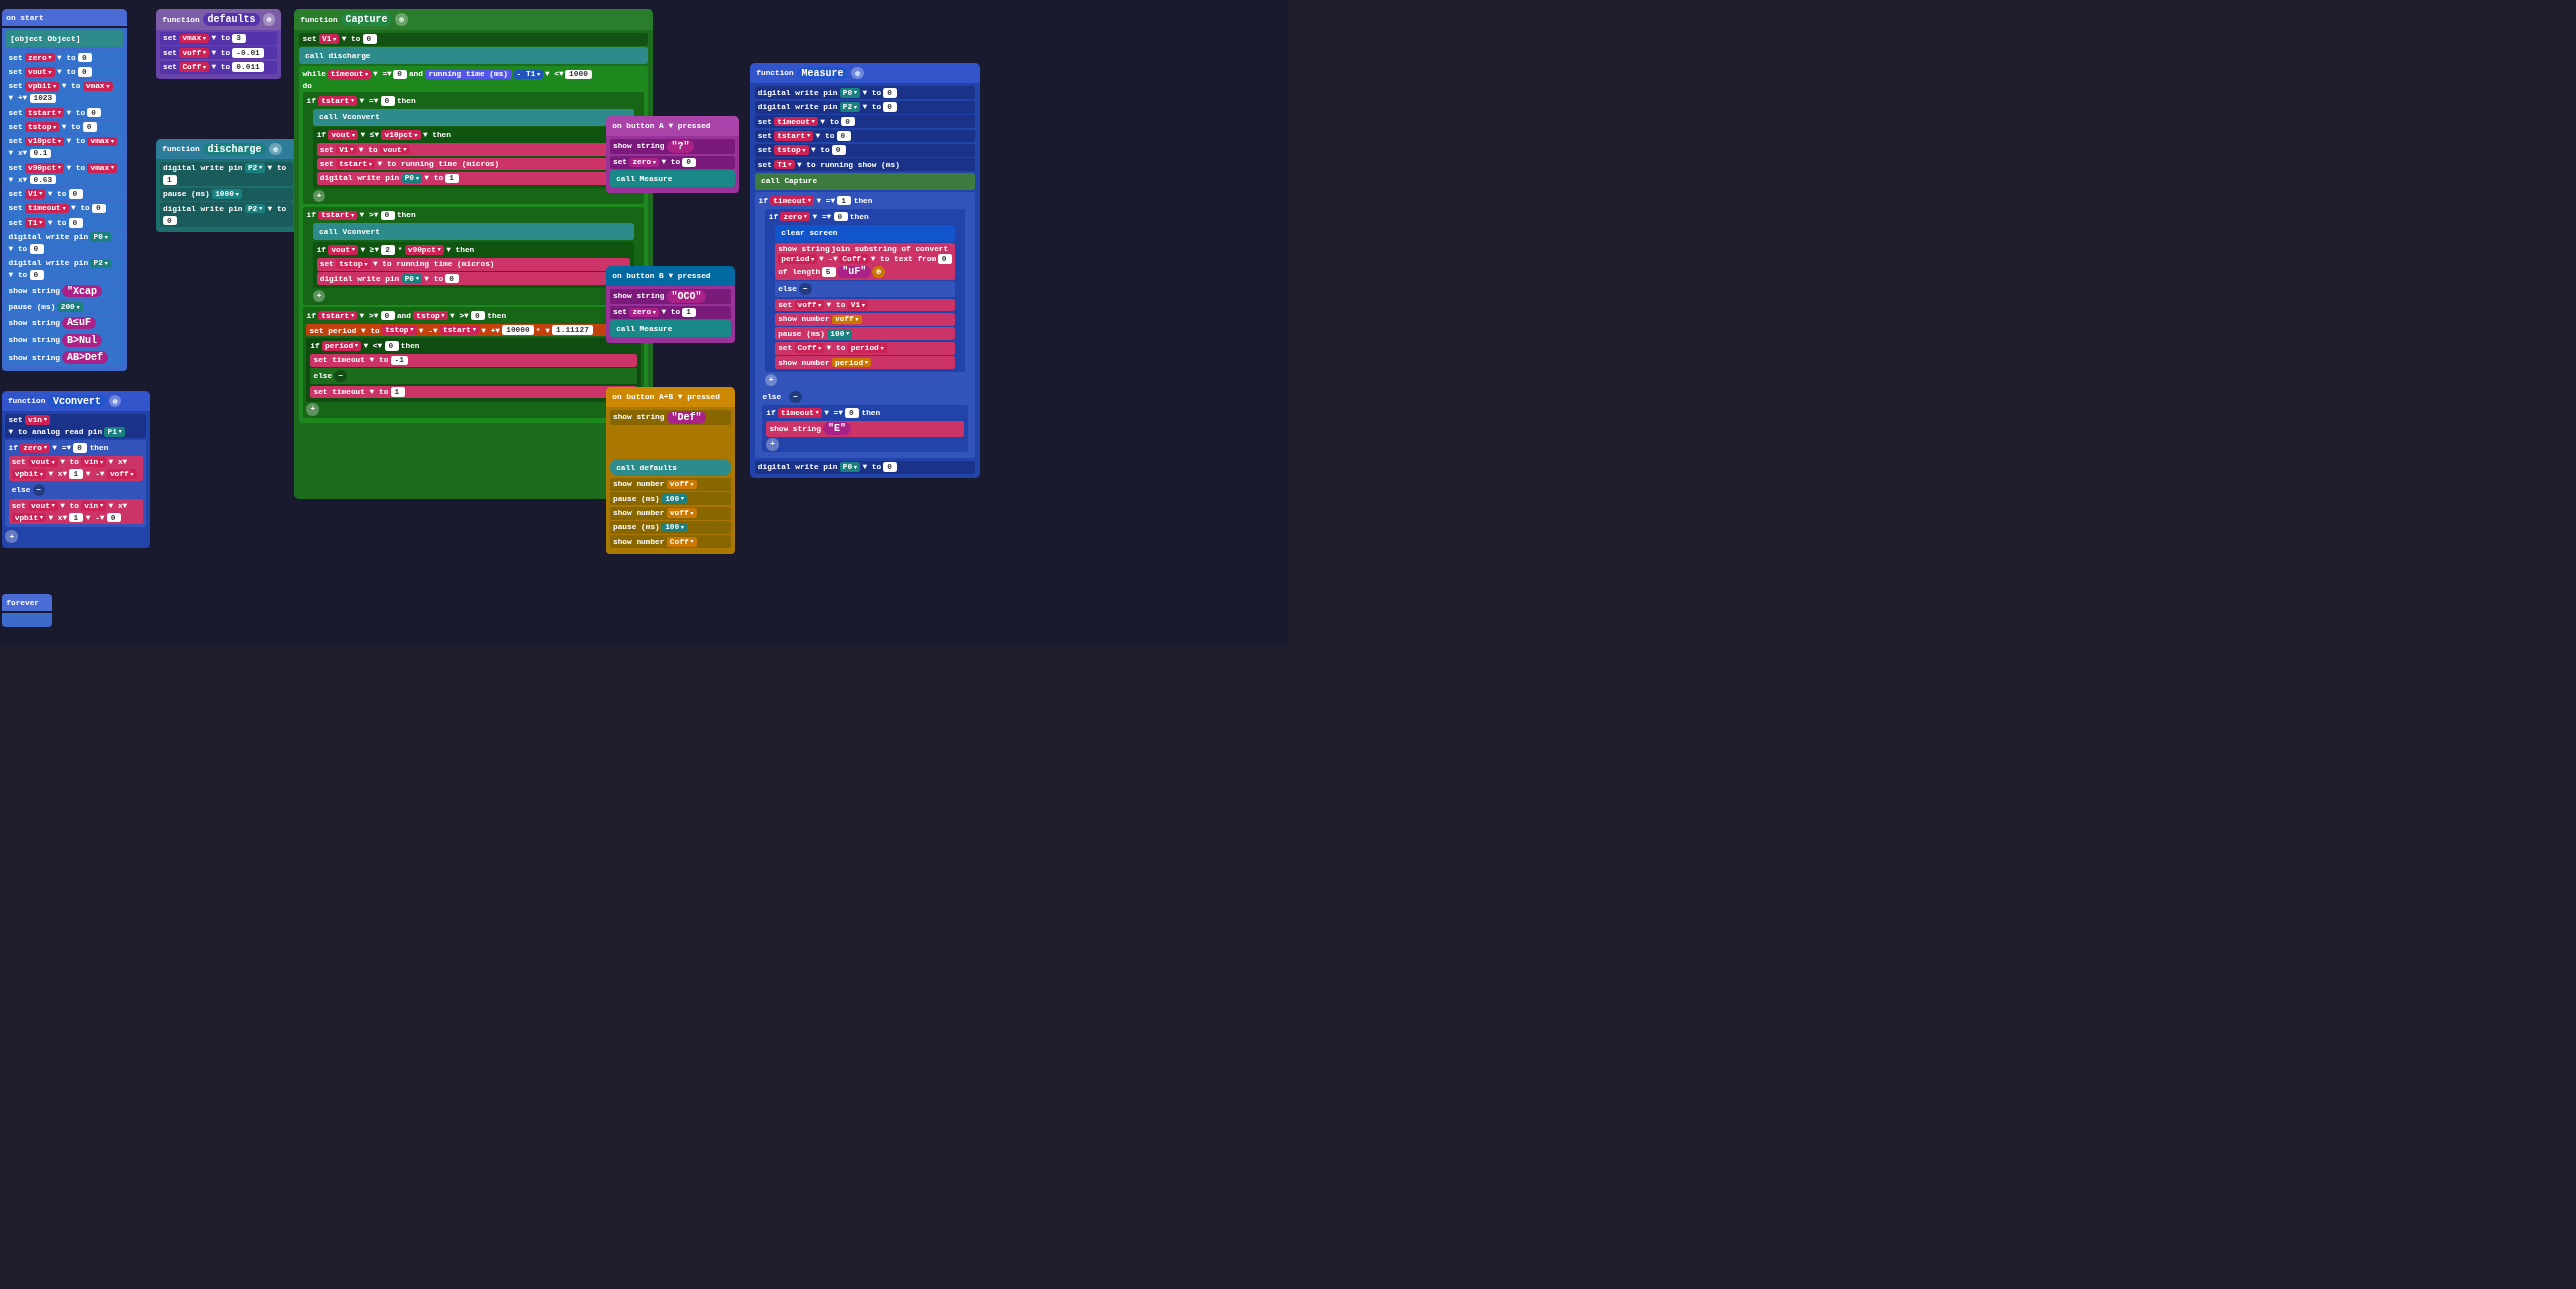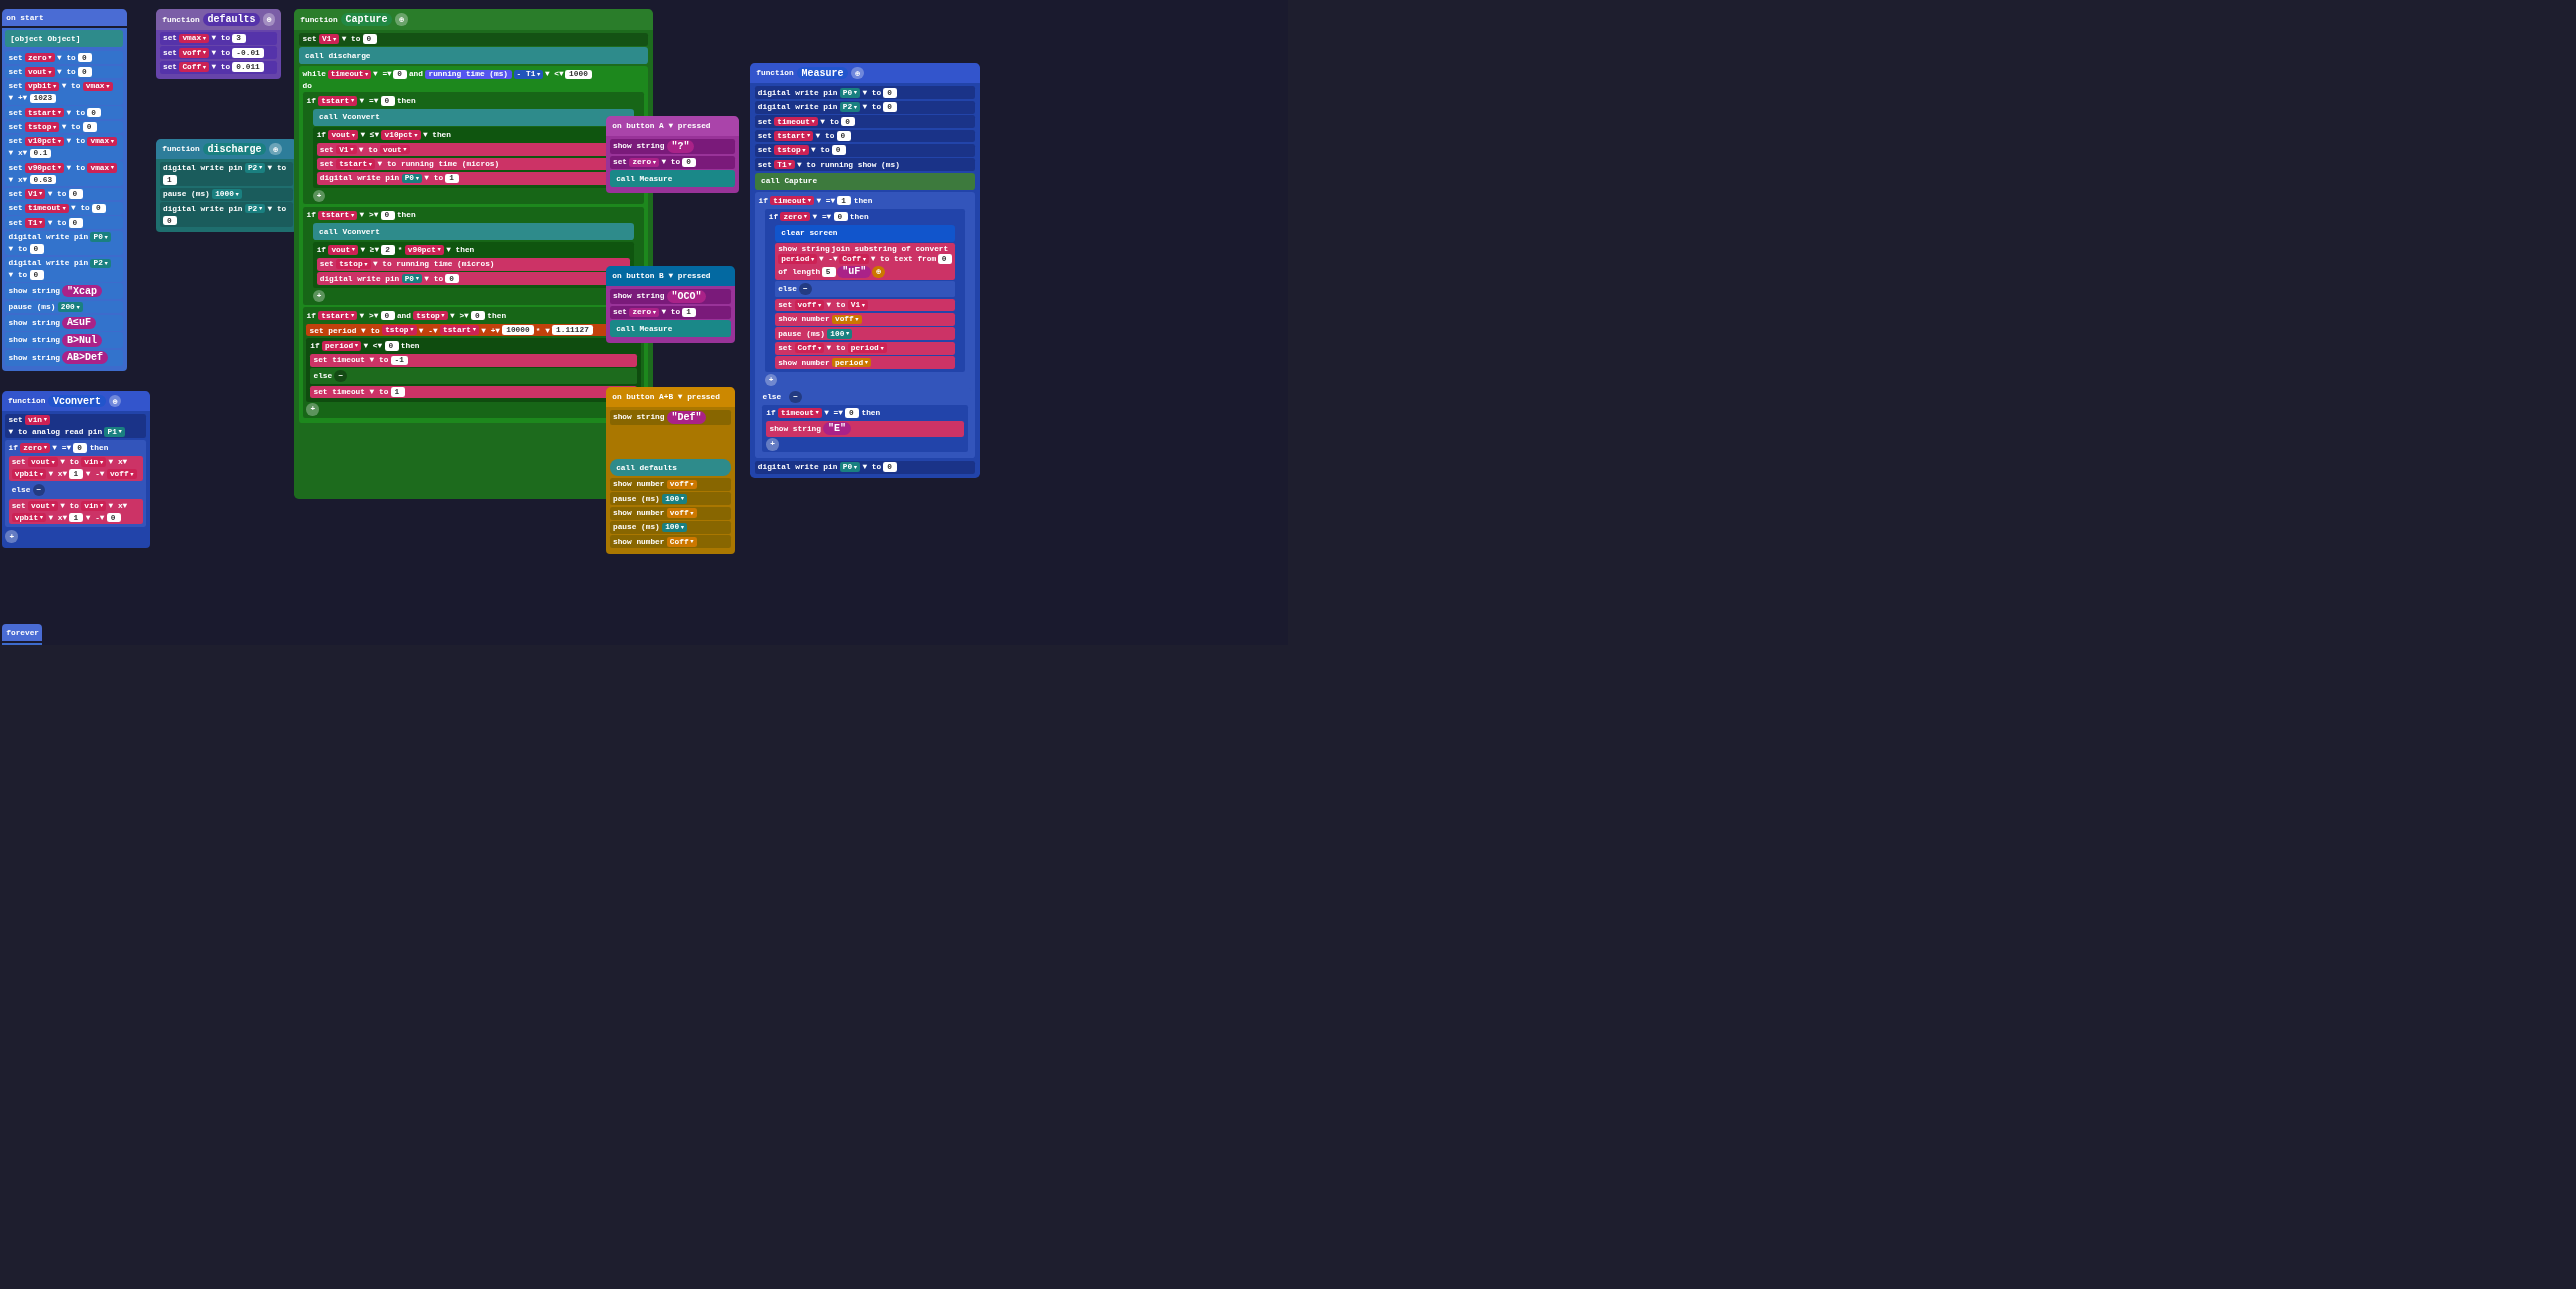--- a/index.html
+++ b/index.html
@@ -786,21 +786,21 @@
 
       <div class="row" style="background:#1a3388; border-radius:2.3px; padding:1.6px 3.1px; margin-top:1.6px;">
         <span class="lbl">digital write pin</span>
         <span class="dropdown dropdown-teal">P0</span>
         <span class="lbl">▼ to</span>
         <span class="value-box">0</span>
       </div>
     </div>
   </div>
 
-  <div class="block-group" style="left:1.6px; top:624px; width:40px;">
+  <div class="block-group" style="left:1.6px; top:594px; width:50px;">
     <div class="block bg-header-blue" style="border-radius:3.9px 3.9px 0 0;">
       <span class="lbl">forever</span>
     </div>
     <div style="background:#3d6bcc; padding:2.3px 3.9px; border-radius:0 0 3.9px 3.9px; min-height:14px;">
     </div>
   </div>
 
 </div>
 
 

